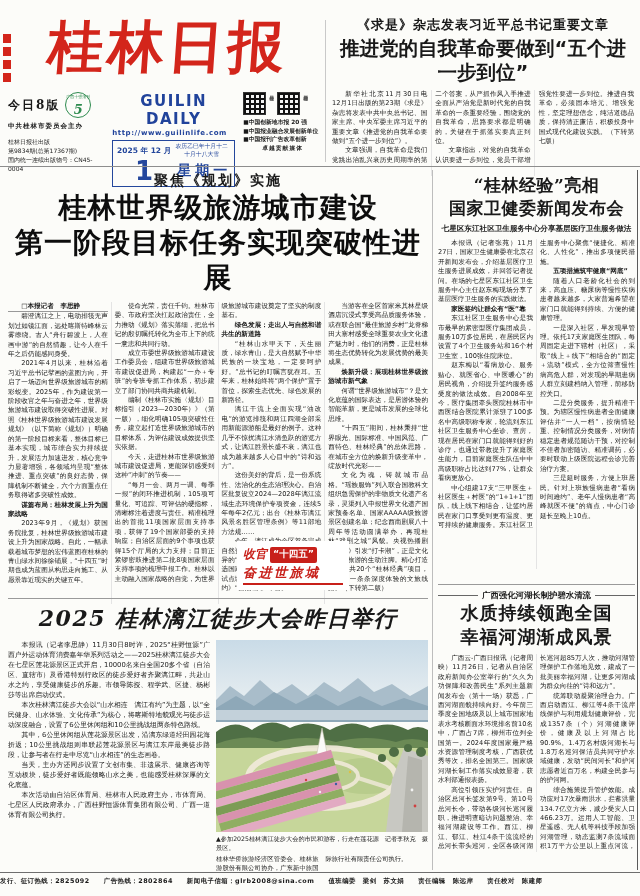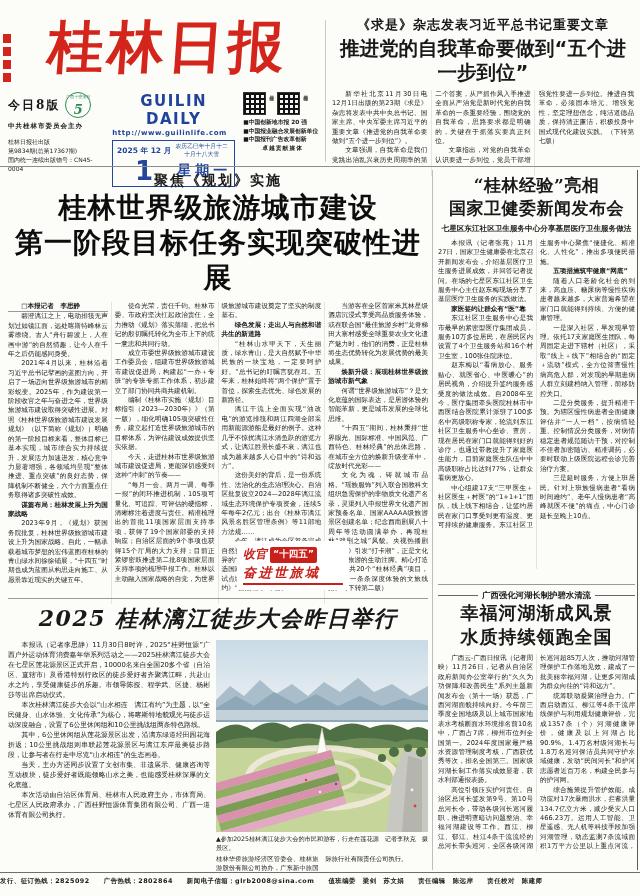--- a/index.html
+++ b/index.html
@@ -230,22 +230,22 @@
         <p class="fi-p">一是深入社区，早发现早管理。依托17支家庭医生团队，每周固定走进下辖村（社区），采取“线上＋线下”相结合的“固定＋流动”模式，全方位筛查慢性病高危人群，对发现的早期患病人群立刻建档纳入管理，前移防控关口。</p>
         <p class="fi-p">二是分类服务，提升精准干预。为辖区慢性病患者全面健康评估并“一人一档”，按病情轻重、控制情况分类服务，对病情稳定患者规范随访干预，对控制不佳者加密随访、精准调药，必要时联动上级医院远程会诊完善治疗方案。</p>
         <p class="fi-p">三是延时服务，方便上班居民。针对上班族慢病患者“看病时间难约”、老年人慢病患者“高峰就医不便”的痛点，中心门诊延长至晚上10点。</p>
       </div>
   </div>
 
   <div class="right-hrule"></div>
 
   <div class="river">
     <div class="rv-kicker">广西强化河湖长制护碧水清流</div>
+    <div class="rv-h">水质持续领跑全国</div>
     <div class="rv-h">幸福河湖渐成风景</div>
-    <div class="rv-h">水质持续领跑全国</div>
     <div class="rv-body flow">
         <p class="fi-p">广西云-广西日报讯（记者周映）11月26日，记者从自治区政府新闻办公室举行的“久久为功保障和改善民生”系列主题新闻发布会（第十一场）获悉，广西河湖面貌持续向好。今年前三季度全国地级及以上城市国家地表水考核断面水环境排名前10名中，广西占7席，柳州市位列全国第一。2024年度国家最严格水资源管理制度考核，广西获优秀等次，排名全国第三。国家级河湖长制工作落实成效显著，获水利部通报表扬。</p>
         <p class="fi-p">高位引领压实护河责任。自治区总河长签发第9号、第10号总河长令，带动各级河长巡河履职，推进明查暗访问题整治、幸福河湖建设等工作。西江、柳江、郁江、桂江4条干流流经的总河长带头巡河，全区各级河湖长巡河超85万人次，推动河湖管理保护工作落地见效，建成了一批美丽幸福河湖，让更多河湖成为群众向往的“诗和远方”。</p>
         <p class="fi-p">统筹联动凝聚治理合力。广西启动西江、柳江等4条干流岸线保护与利用规划健康评价，完成1357条（个）河湖健康评价，健康及以上河湖占比90.9%。1.4万名村级河湖长与1.8万名巡河保洁员共同守护水域健康，发动“民间河长”和护河志愿者近百万名，构建全民参与的护河网。</p>
         <p class="fi-p">综合施策提升管护效能。成功应对17次暴雨洪水，拦蓄洪量134.7亿立方米，减少受灾人口466.23万。运用人工智能、卫星遥感、无人机等科技手段加强河湖管理，动态监测7条流域面积1万平方公里以上重点河流，实现河湖问题隐患的源头防控。目前已建成457段（个）“河畅、水清、岸绿、景美、人水和谐”的幸福河湖。</p>
       </div>
   </div>
 
   <div class="left-hrule"></div>
 

